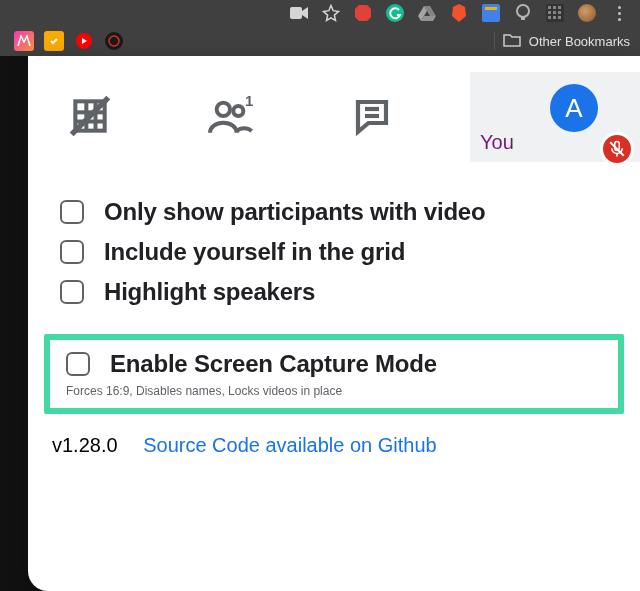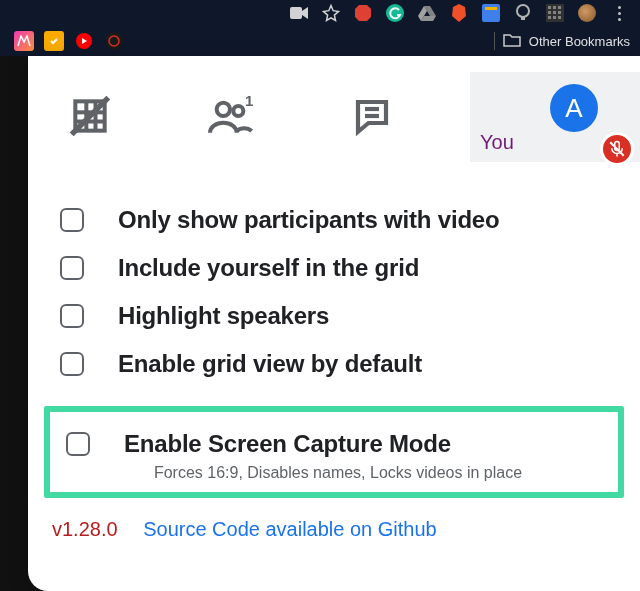--- a/index.html
+++ b/index.html
@@ -2,21 +2,21 @@
 <html><head>
 <meta charset="utf-8">
 <style>
   * { box-sizing: border-box; margin: 0; padding: 0; }
   body {
     width: 640px; height: 591px; overflow: hidden;
     font-family: "Google Sans", "Product Sans", Arial, sans-serif;
     background: #000;
   }
   
-  .chrome { height: 67px; background: #0f172a; display: flex; flex-direction: column; }
+  .chrome { height: 67px; background: #404040; display: flex; flex-direction: column; }
   .toolbar { height: 26px; display: flex; align-items: center; justify-content: flex-end; gap: 14px; padding: 0 12px; }
   .toolbar .ext-icon { width: 18px; height: 18px; display: flex; align-items: center; justify-content: center; opacity: 0.95; }
   .toolbar svg { display: block; }
   .avatar-small { width: 18px; height: 18px; border-radius: 50%; background: radial-gradient(circle at 40% 40%, #d9a066, #8a5a2b); }
   .dots { display:flex; flex-direction:column; gap:3px; }
   .dots span { width:3px;height:3px;border-radius:50%;background:#ccc;display:block;}
   .bookmarkbar { height: 30px; display: flex; align-items: center; justify-content: space-between; padding: 0 10px; color: #e1e2e3; font-size: 13px; }
   .bookmarkbar-left { display:flex; gap:10px; align-items:center; padding-left:4px;}
   .bkm { width:20px;height:20px;display:flex;align-items:center;justify-content:center;border-radius:3px;}
   .bookmarkbar-right { display:flex; align-items:center; gap:8px; }
@@ -36,37 +36,36 @@
   .tile { position:absolute; width:56px; height:56px; top:16px; display:flex; align-items:center; justify-content:center; color:#5f6368; }
   .tile svg { stroke:#5f6368; fill:none; }
   .self-tile { position:absolute; right:0; top:0; width:170px; height:90px; background:#f0f1f3; display:flex; align-items:flex-end; justify-content:flex-start; padding:8px 10px; }
   .self-tile .avatar { position:absolute; top:12px; right:42px; width:48px;height:48px;border-radius:50%; background:#1a73e8; color:#fff; display:flex;align-items:center;justify-content:center; font-size:26px; font-weight:500; }
   .self-tile .label { color:#701a75; font-size:20px; }
   .mic-mute { position:absolute; right:6px; bottom:-4px; width:34px;height:34px;border-radius:50%; background:#d93025; display:flex;align-items:center;justify-content:center; border:3px solid #fff;}
   .mic-mute svg { fill:#fff; }
 
   
   .options { padding: 30px 24px 0 32px; }
-  .opt { display:flex; align-items:center; gap:34px; padding:6px 0;margin-top:8px; }
+  .opt { display:flex; align-items:center; gap:20px; padding:6px 0; }
   .check {
     width:24px; height:24px; border:2.5px solid #5f6368; border-radius:6px; flex:0 0 auto;
     background:#fff; cursor:pointer;
   }
   .opt-label { font-size:24px; font-weight:550; color:#202124; letter-spacing:-0.2px; }
 
   .highlight-box {
     margin: 22px 16px 0 16px; border: 6px solid #43d9a3; border-radius:2px;
     padding: 8px 8px 10px 16px;
-    text-align: center;
   }
   .highlight-box .opt { padding:2px 0; }
-  .sub { font-size:16px; color:#5f6368; margin-top:4px; }
+  .sub { font-size:12px; color:#5f6368; margin-top:4px; }
 
   .footer { margin-top:20px; padding: 0 24px; font-size:20px; }
-  .version { color:#b91c1c;margin-top:47px; }
+  .version { color:#000000;margin-top:47px; }
   .link { color:#1a73e8; margin-left:20px; }
 </style>
 </head>
 <body>
 
 <div class="chrome">
   <div class="toolbar">
     <span class="ext-icon">
       <svg width="18" height="12" viewBox="0 0 18 12">
           <rect x="0" y="0" width="12" height="12" rx="2" fill="#ddd"></rect>
@@ -225,24 +224,20 @@
         <span class="opt-label">Only show participants with video</span>
       </label>
       <label class="opt">
         <span class="check"></span>
         <span class="opt-label">Include yourself in the grid</span>
       </label>
       <label class="opt">
         <span class="check"></span>
         <span class="opt-label">Highlight speakers</span>
       </label>
-      <label class="opt">
-        <span class="check"></span>
-        <span class="opt-label">Enable grid view by default</span>
-      </label>
     </div>
 
     <div class="highlight-box">
       <label class="opt">
         <span class="check"></span>
         <span class="opt-label">Enable Screen Capture Mode</span>
       </label>
       <div class="sub">Forces 16:9, Disables names, Locks videos in place</div>
     </div>
 

